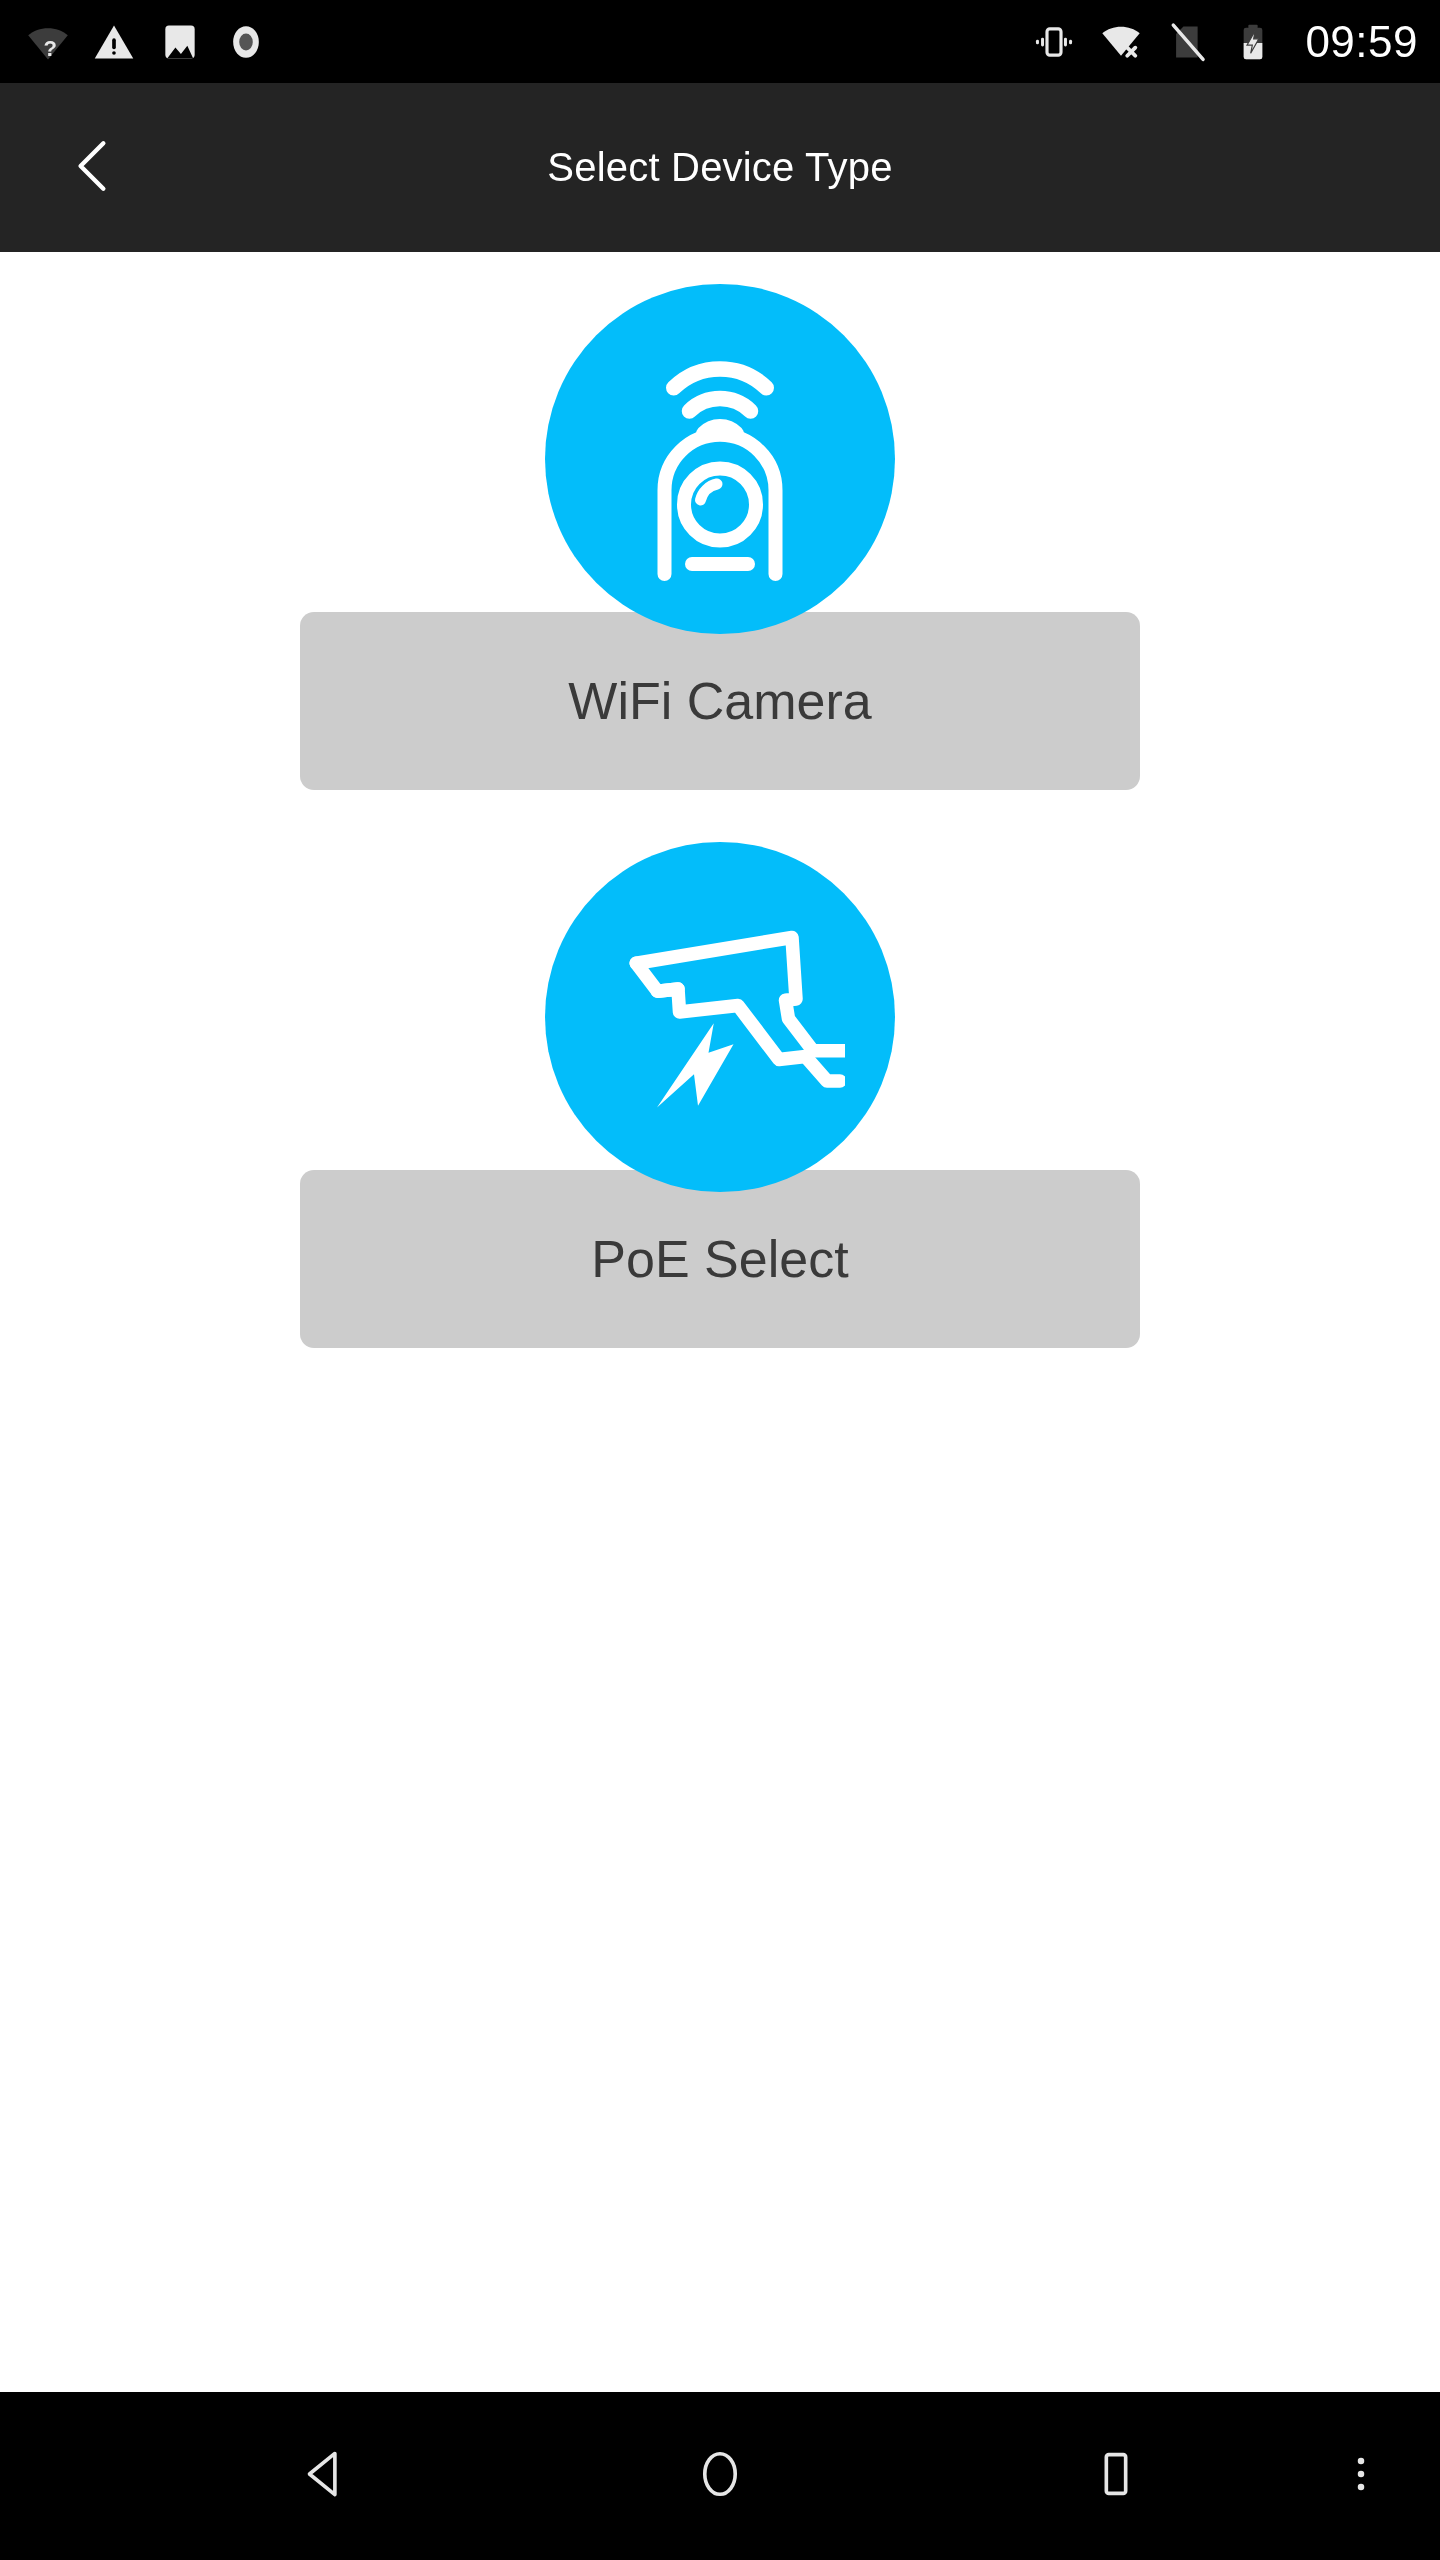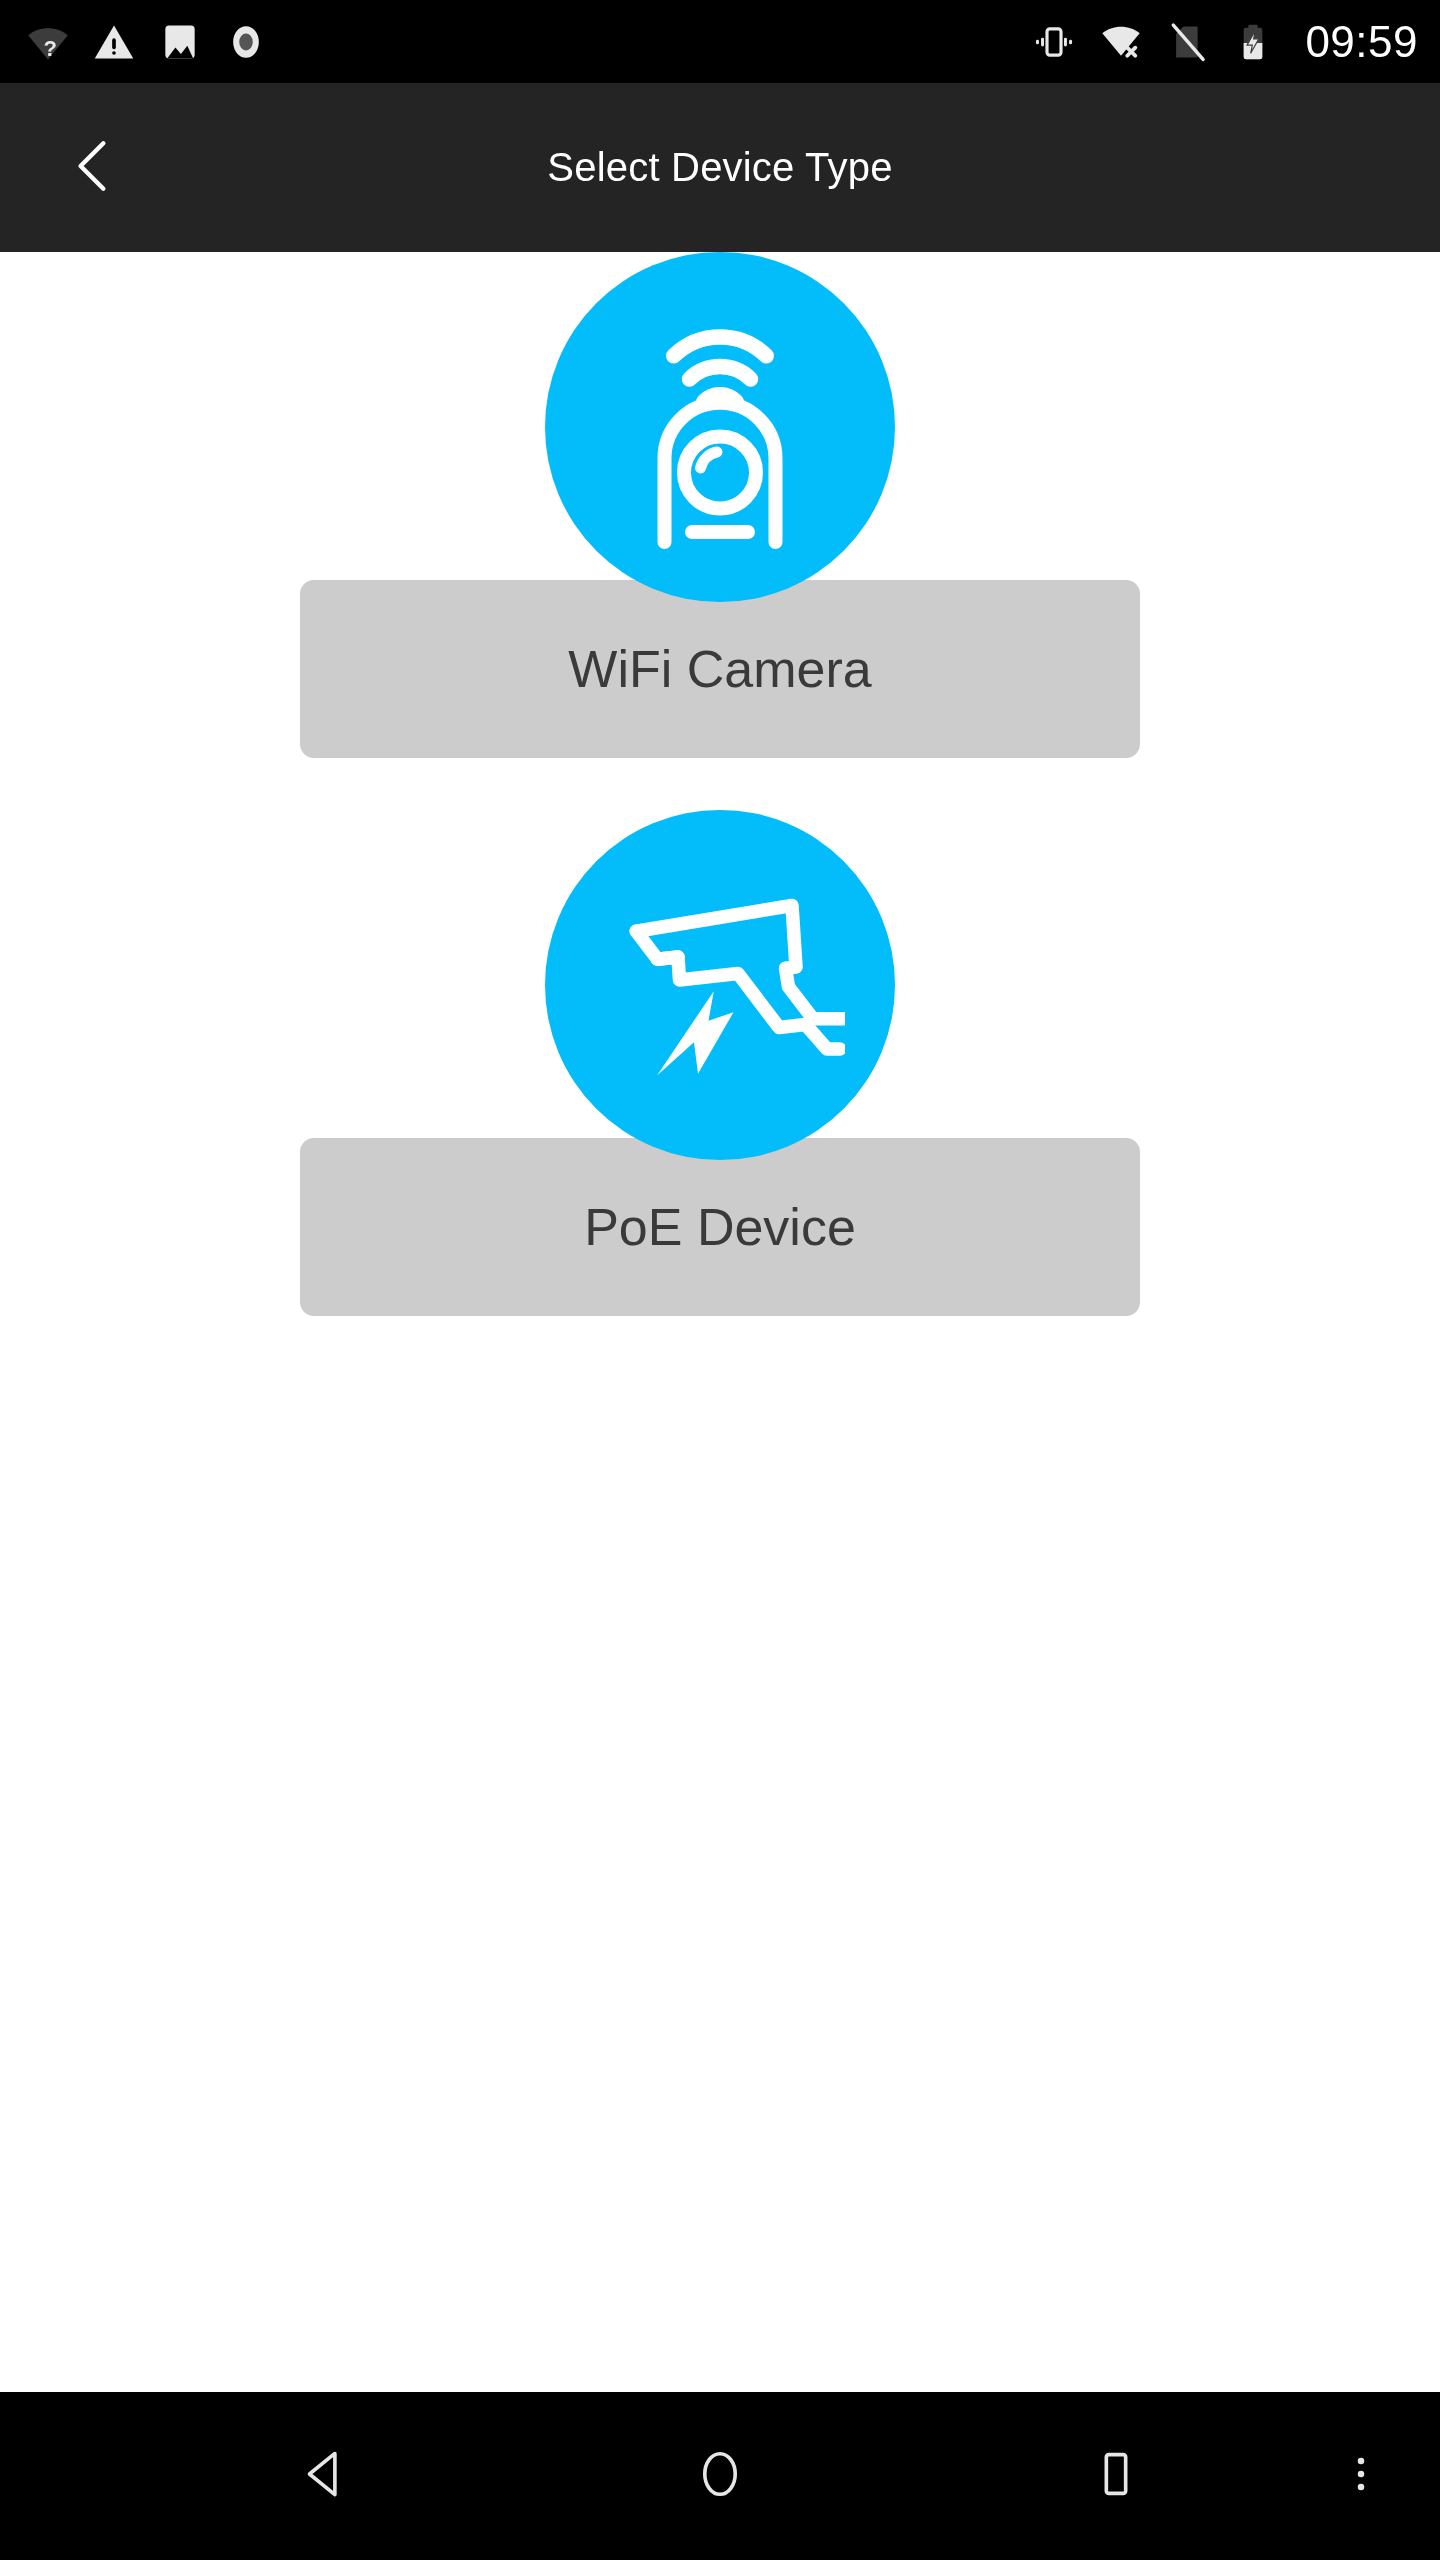--- a/index.html
+++ b/index.html
@@ -41,20 +41,21 @@
   .app-title {
     position:absolute; left:0; top:0; width:1440px; height:169px;
     display:flex; align-items:center; justify-content:center;
     color:#ffffff; font-size:40px; font-weight:400; letter-spacing:0.2px;
   }
 
   
   .content {
     position:absolute; top:252px; left:0; width:1440px; height:2140px;
     background:#ffffff;
+    padding-top:32px;
   }
   .device-item {
     position:relative; width:1440px;
     display:flex; flex-direction:column; align-items:center;
     margin-bottom:52px;
   }
   .icon-circle {
     width:350px; height:350px; border-radius:50%;
     background:#03BDFA;
     display:flex; align-items:center; justify-content:center;
@@ -203,21 +204,21 @@
           <svg width="250" height="250" viewBox="0 0 100 100">
             <g fill="none" stroke="#ffffff" stroke-width="5.4" stroke-linecap="round" stroke-linejoin="round">
               <path d="M16.5 28.5 78.8 18.2l1.6 24.6-4.2.5 1.2 7.4 9.8 12.8h14"></path>
               <path d="M16.5 28.5l8.5 11.2 8.2-.9.6 9.2 23.4-2.6 16.4 21.6 10.6-1.2 8.6 9.8H98"></path>
               <path d="M25 39.7 33.2 38.8"></path>
             </g>
             <path d="M47.5 52.5 24.8 86.2l14.8-13.3 1.6 12.6 14.2-24.6-10 3.4 2.1-11.8z" fill="#ffffff"></path>
           </svg>
         </span>
       </div>
-      <div class="device-label">PoE Device</div>
+      <div class="device-label">PoE Select</div>
     </div>
 
 
   </div>
 
   <div class="nav-bar">
 
     <div class="nav-btn nav-back">
       <span>
         <svg width="58" height="58" viewBox="0 0 24 24">

